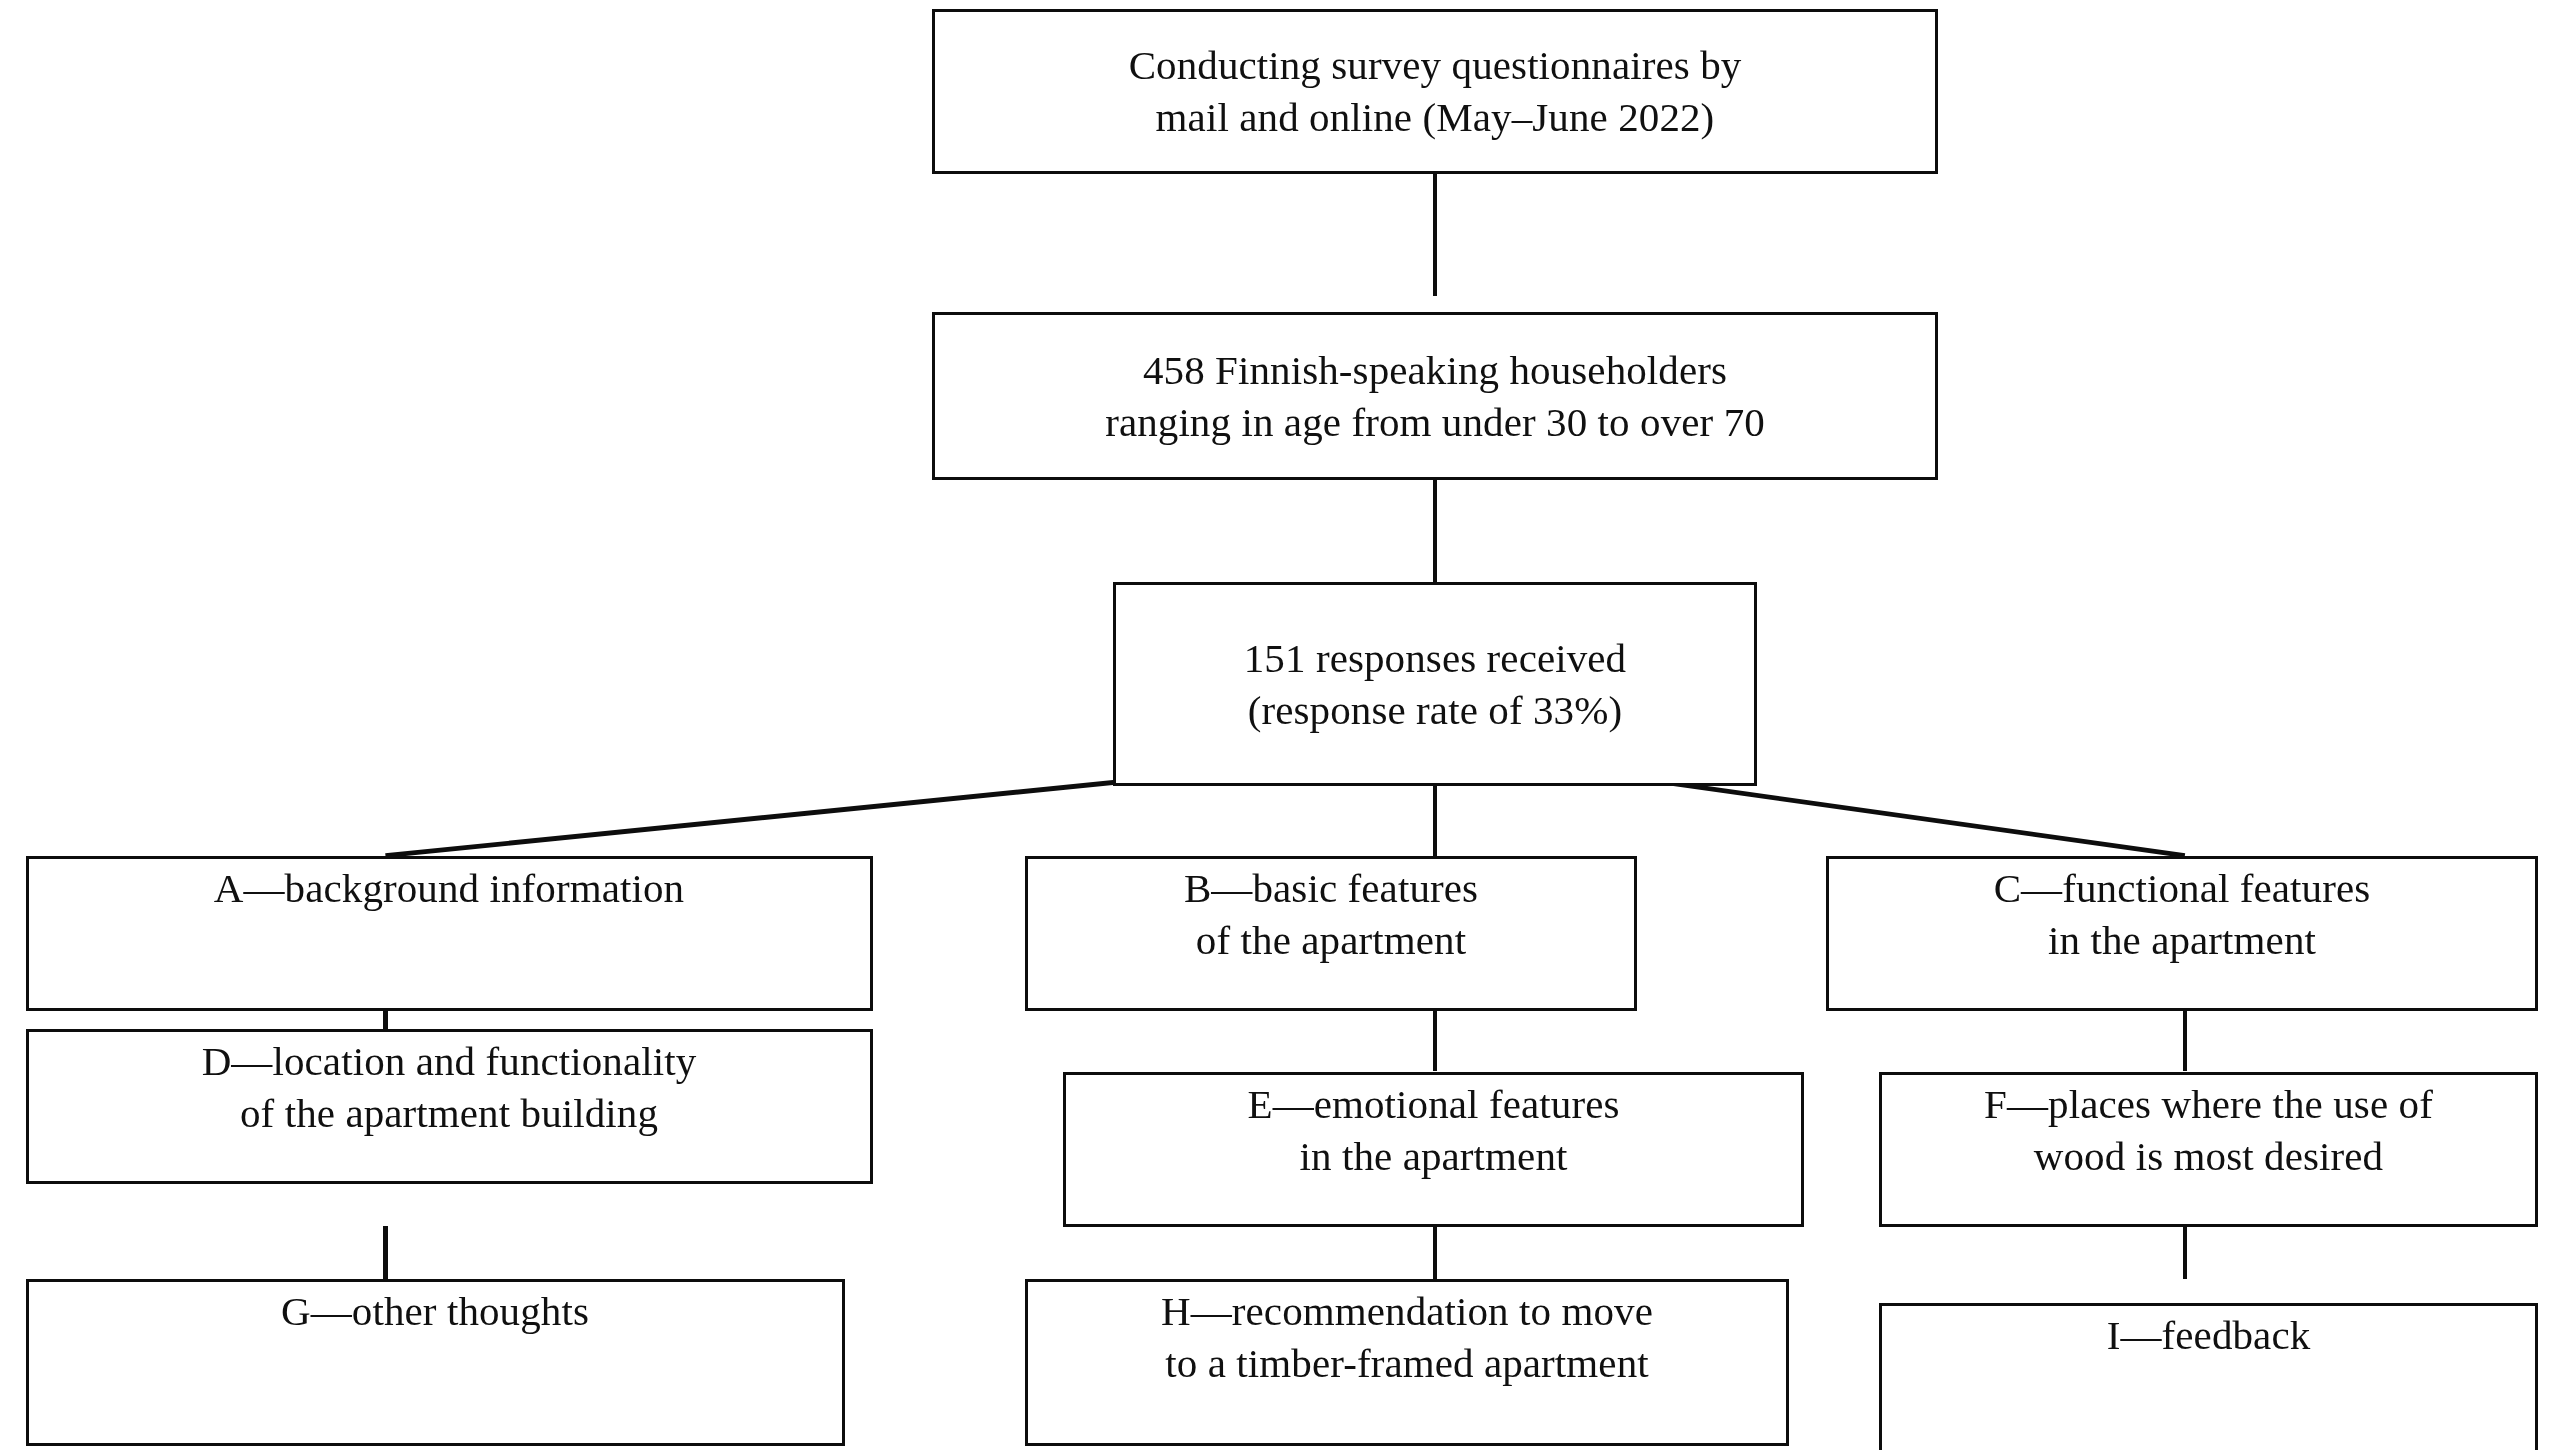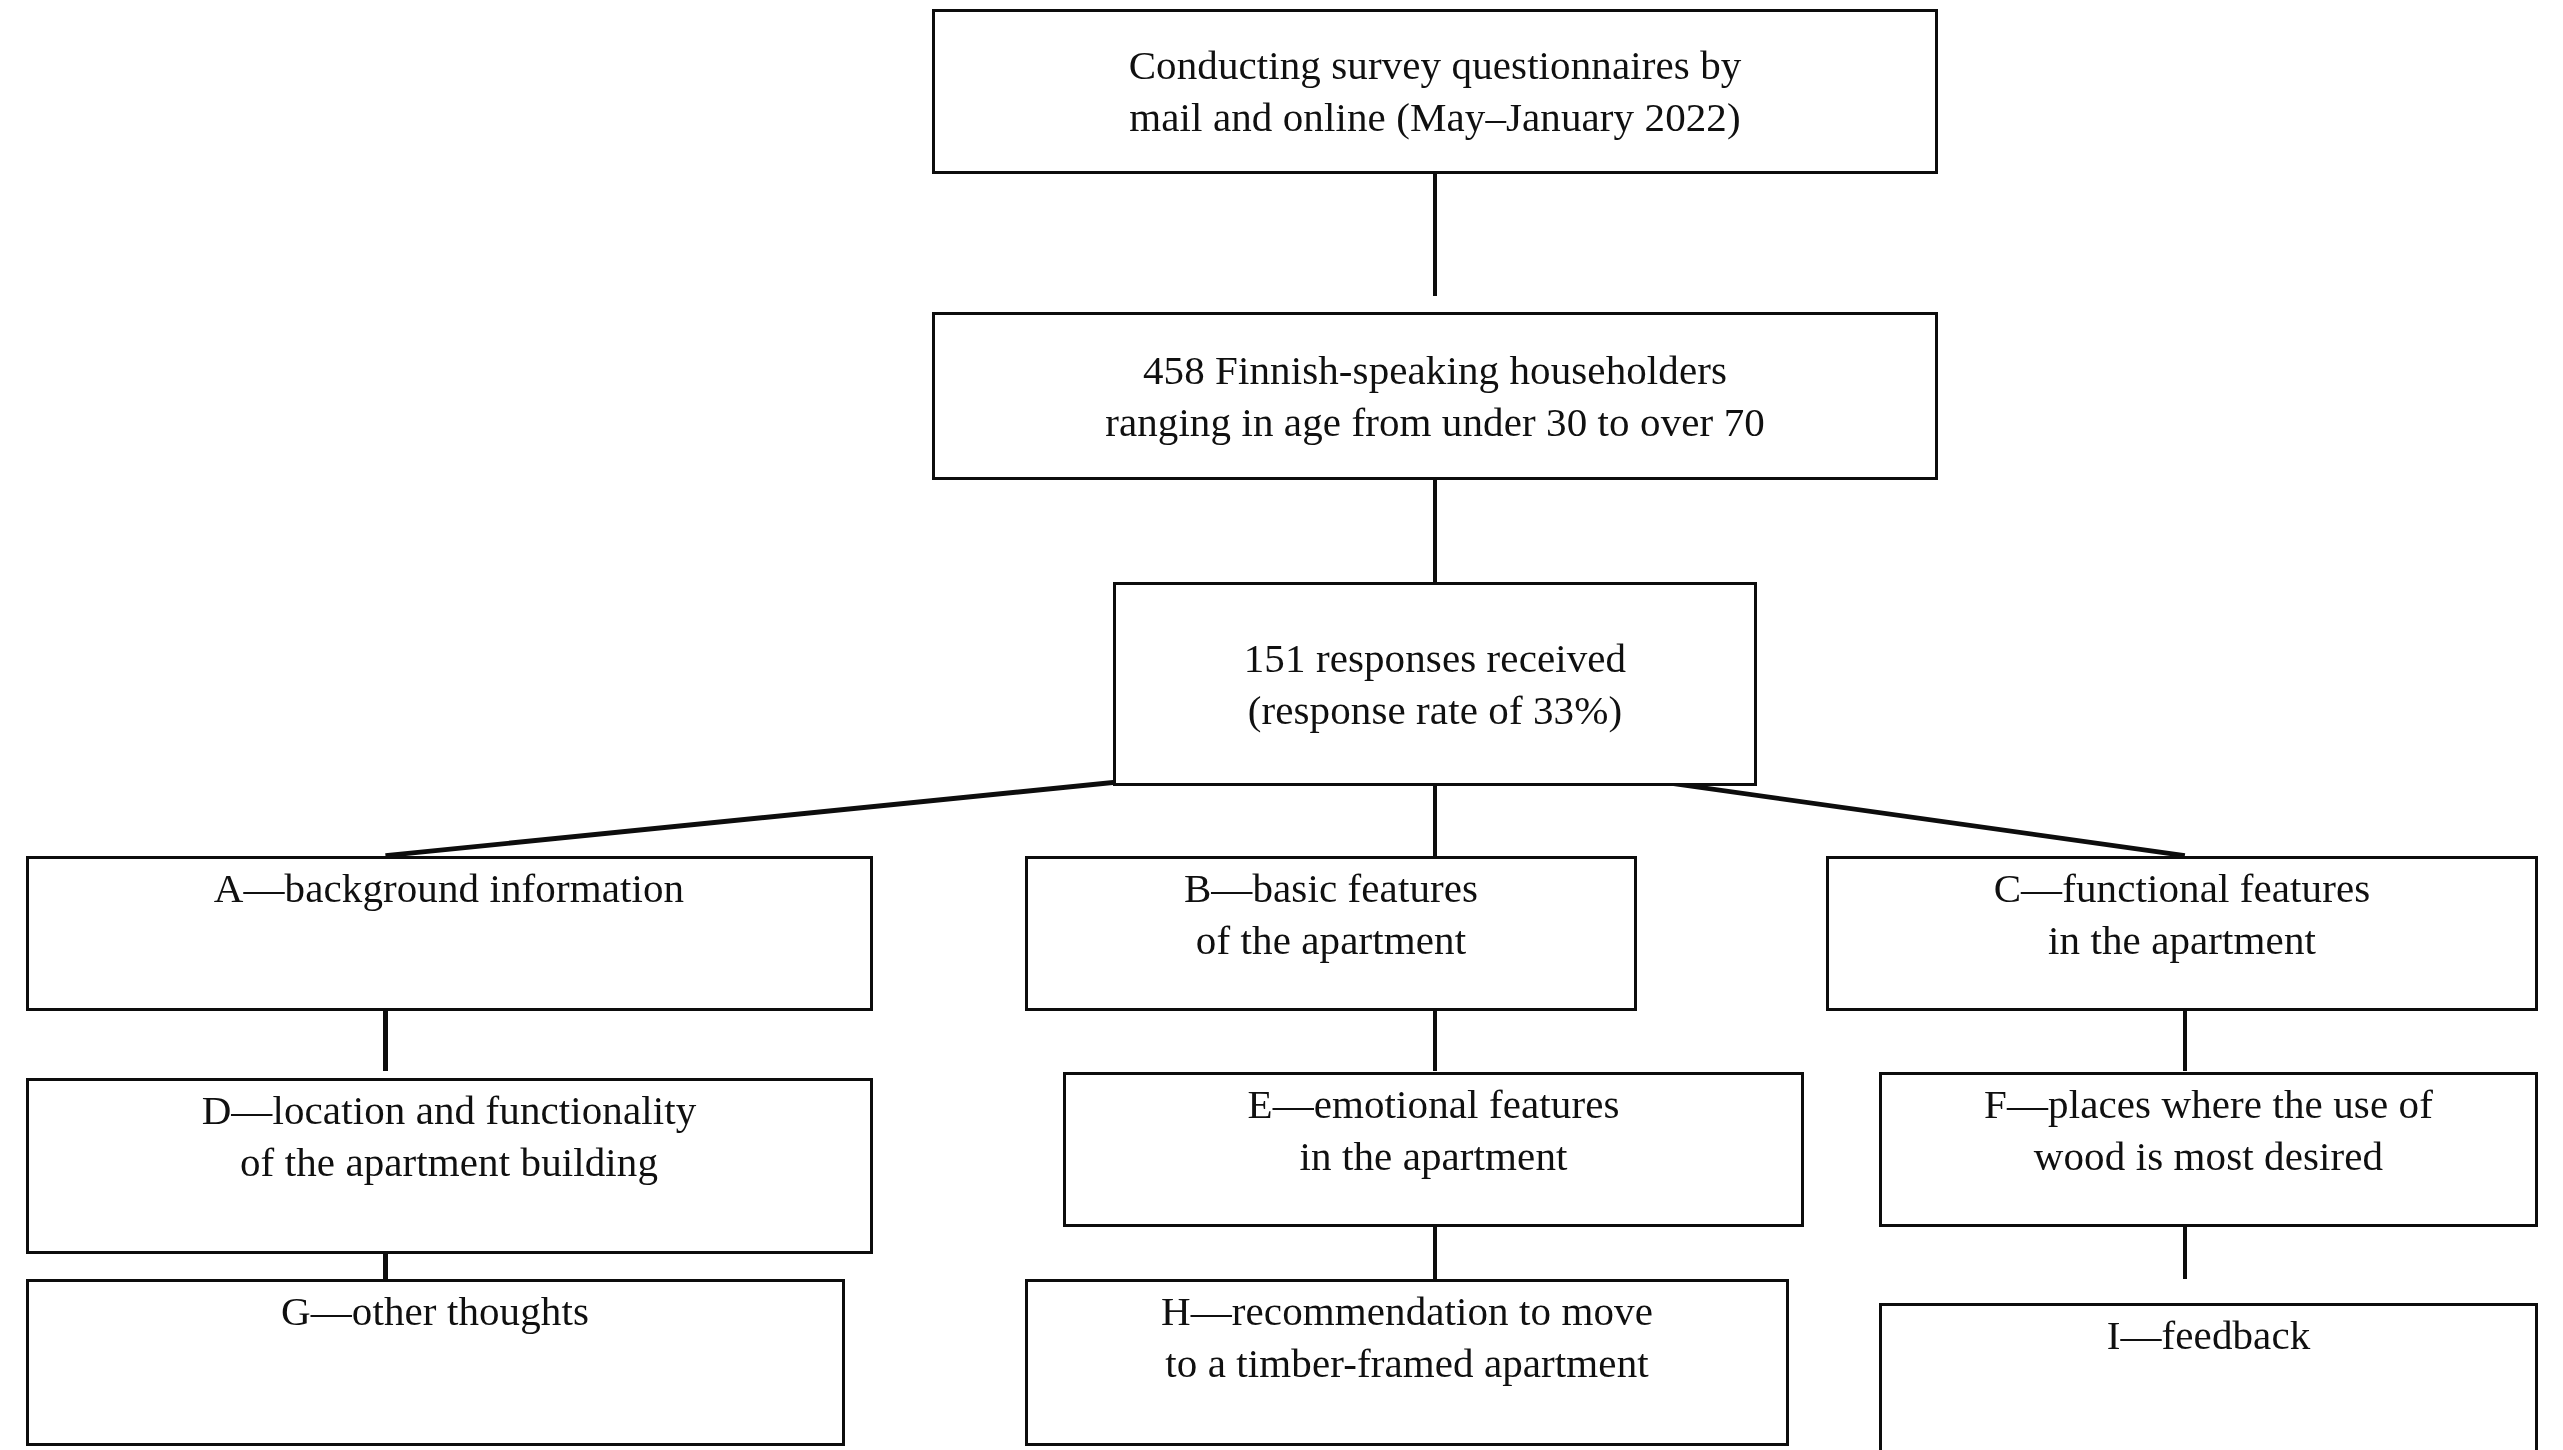--- a/index.html
+++ b/index.html
@@ -50,21 +50,21 @@
 
   
   #node-survey      { left: 932px; top: 8.5px;   width: 1006px; height: 165px; }
   #node-sample      { left: 932px; top: 312px;  width: 1006px; height: 168px; }
   #node-responses   { left: 1113px; top: 582px;  width: 644px; height: 204px; }
 
   #node-a { left: 25.5px;   top: 856px; width: 847px; height: 155px; }
   #node-b { left: 1025px; top: 856px; width: 612px; height: 155px; }
   #node-c { left: 1826px; top: 856px; width: 712px; height: 155px; }
 
-  #node-d { left: 25.5px;   top: 1078px; width: 847px; height: 176px; text-align: center; }
+  #node-d { left: 25.5px;   top: 1029px; width: 847px; height: 155px; text-align: center; }
   #node-e { left: 1063px; top: 1072px; width: 741px; height: 155px; }
   #node-f { left: 1879px; top: 1072px; width: 659px; height: 155px; }
 
   #node-g { left: 25.5px;   top: 1279px; width: 819px; height: 167px; }
   #node-h { left: 1025px; top: 1279px; width: 764px; height: 167px; }
   #node-i { left: 1879px; top: 1279px; width: 659px; height: 167px; margin-top: 24px; }
 </style>
 </head>
 <body>
 
@@ -89,21 +89,21 @@
       <line x1="2368" y1="1667" x2="2368" y2="1768"></line>
       <line x1="3605" y1="1667" x2="3605" y2="1768"></line>
       <line x1="636" y1="2023" x2="636" y2="2110"></line>
       <line x1="2368" y1="2023" x2="2368" y2="2110"></line>
       <line x1="3605" y1="2023" x2="3605" y2="2110"></line>
     </g>
   </svg>
 
   <div class="node center" id="node-survey">
     <span class="txt">Conducting survey questionnaires by
-mail and online (May–January 2022)</span>
+mail and online (May–June 2022)</span>
   </div>
 
   <div class="node center" id="node-sample">
     <span class="txt">458 Finnish-speaking householders
 ranging in age from under 30 to over 70</span>
   </div>
 
   <div class="node center" id="node-responses">
     <span class="txt">151 responses received
 (response rate of 33%)</span>

